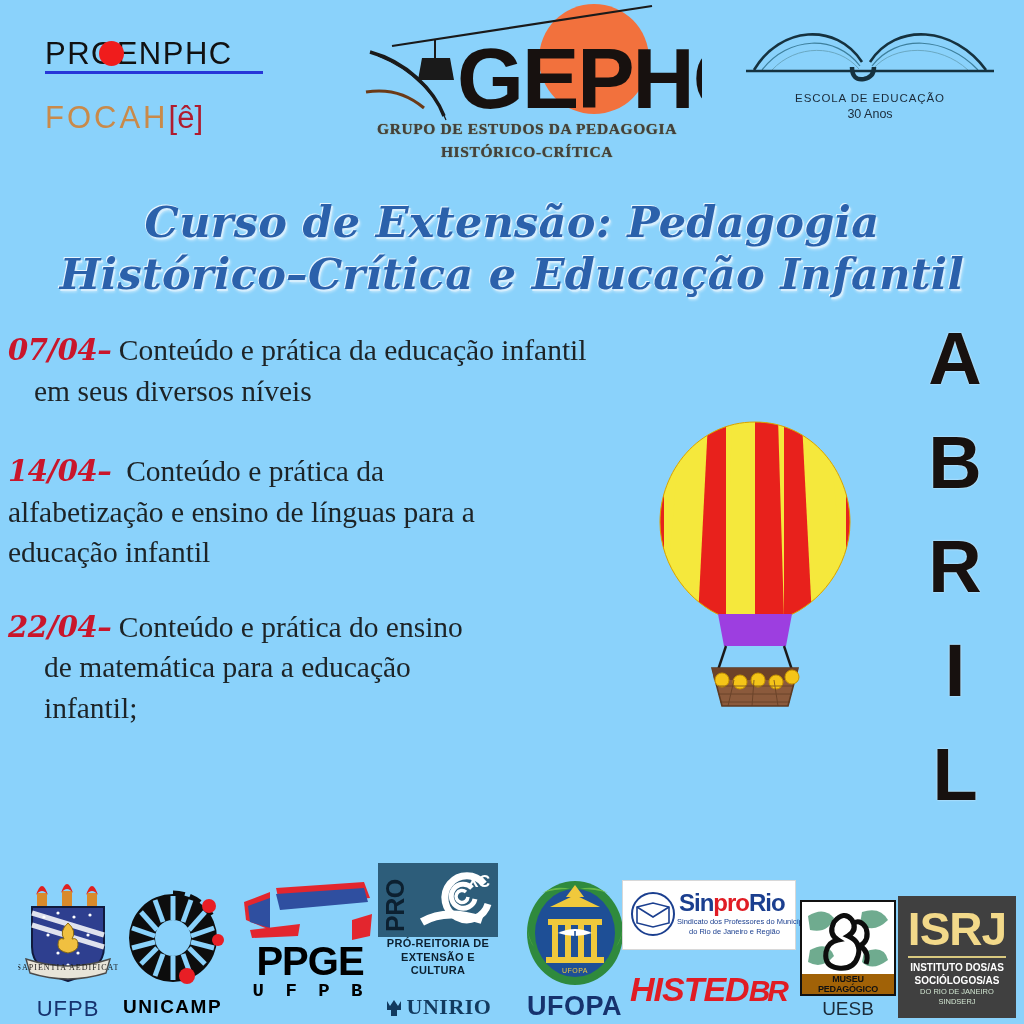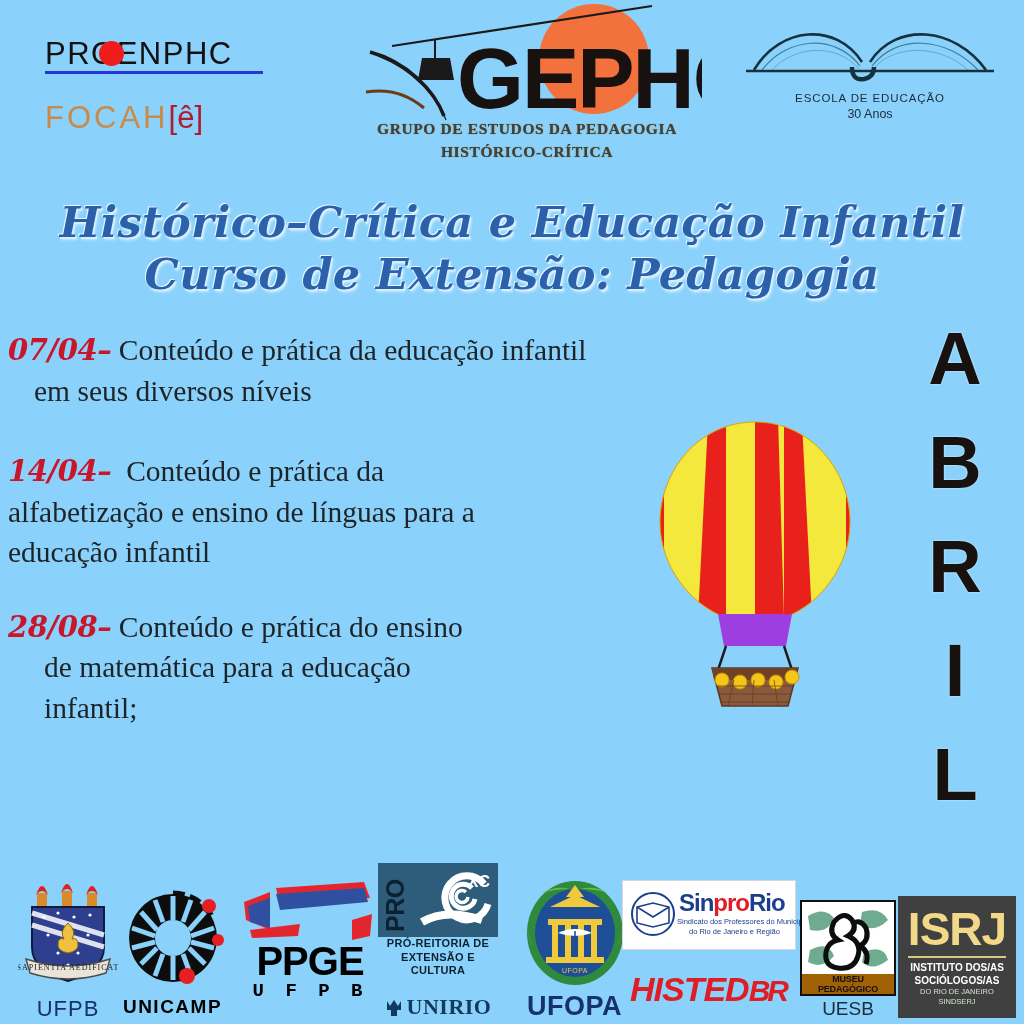--- a/index.html
+++ b/index.html
@@ -207,41 +207,41 @@
       <path d="M32 56 C56 30 98 30 119 55" stroke="#6aa8c2" stroke-width="1" fill="none"></path>
       <path d="M133 55 C154 30 200 30 228 56" stroke="#6aa8c2" stroke-width="1" fill="none"></path>
       <line x1="6" y1="57" x2="254" y2="57" stroke="#16323f" stroke-width="2.4"></line>
       <path d="M112 53 q0 14 12 12 q10 -2 10 -12" stroke="#16323f" stroke-width="4.5" fill="none"></path>
     </svg>
     <div class="escola-l1">ESCOLA DE EDUCAÇÃO</div>
     <div class="escola-l2">30 Anos</div>
   </div>
 
   <div class="title">
+    <span class="tl">Curso de Extensão: Pedagogia</span>
     <span class="tl">Histórico–Crítica e Educação Infantil</span>
-    <span class="tl">Curso de Extensão: Pedagogia</span>
   </div>
 
   <div class="sched">
 
     <div class="item" id="item-0">
       <p><span class="date">07/04–</span>
          <span>Conteúdo e prática da educação infantil</span></p>
       <p class="l2">em seus diversos níveis</p>
     </div>
 
     <div class="item" id="item-1">
       <p><span class="date">14/04–</span>
          &nbsp;<span>Conteúdo e prática da</span></p>
       <p class="l2">alfabetização e ensino de línguas para a</p>
       <p class="l3">educação infantil</p>
     </div>
 
     <div class="item" id="item-2">
-      <p><span class="date">28/08–</span>
+      <p><span class="date">22/04–</span>
          <span>Conteúdo e prática do ensino</span></p>
       <p class="l2">de matemática para a educação</p>
       <p class="l3">infantil;</p>
     </div>
 
   </div>
 
   <div class="balloon">
     <svg width="210" height="290" viewBox="0 0 210 290">
       <defs>

